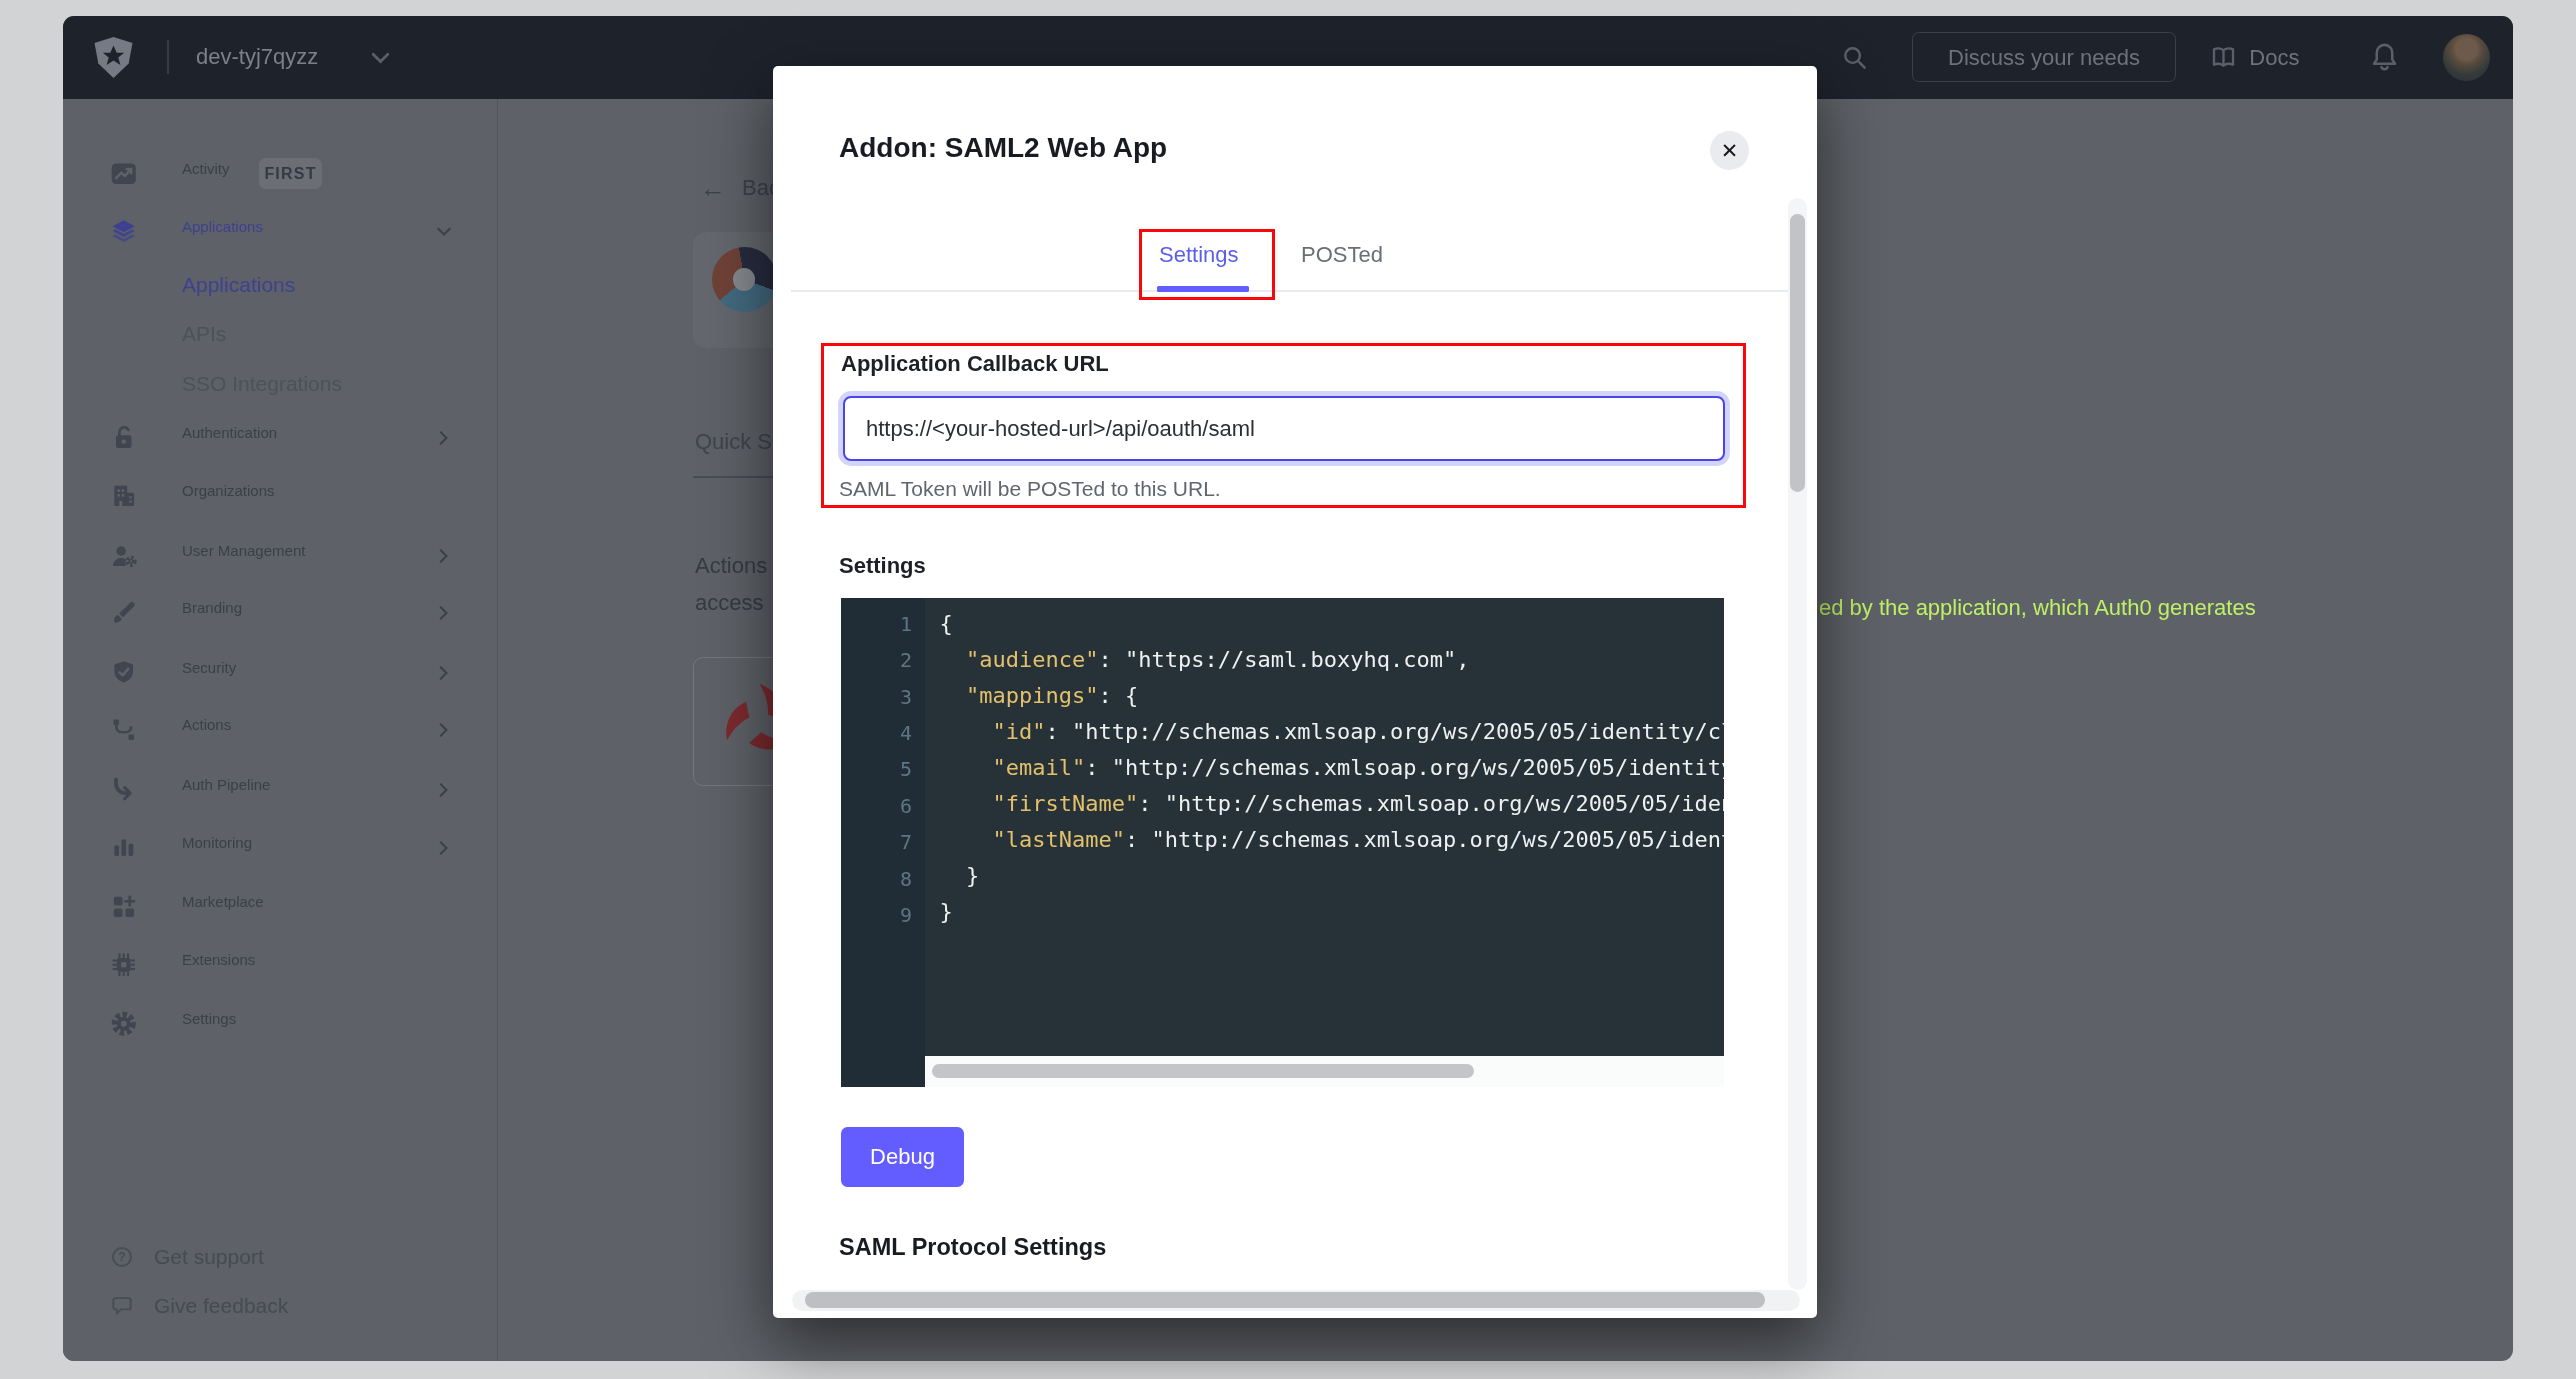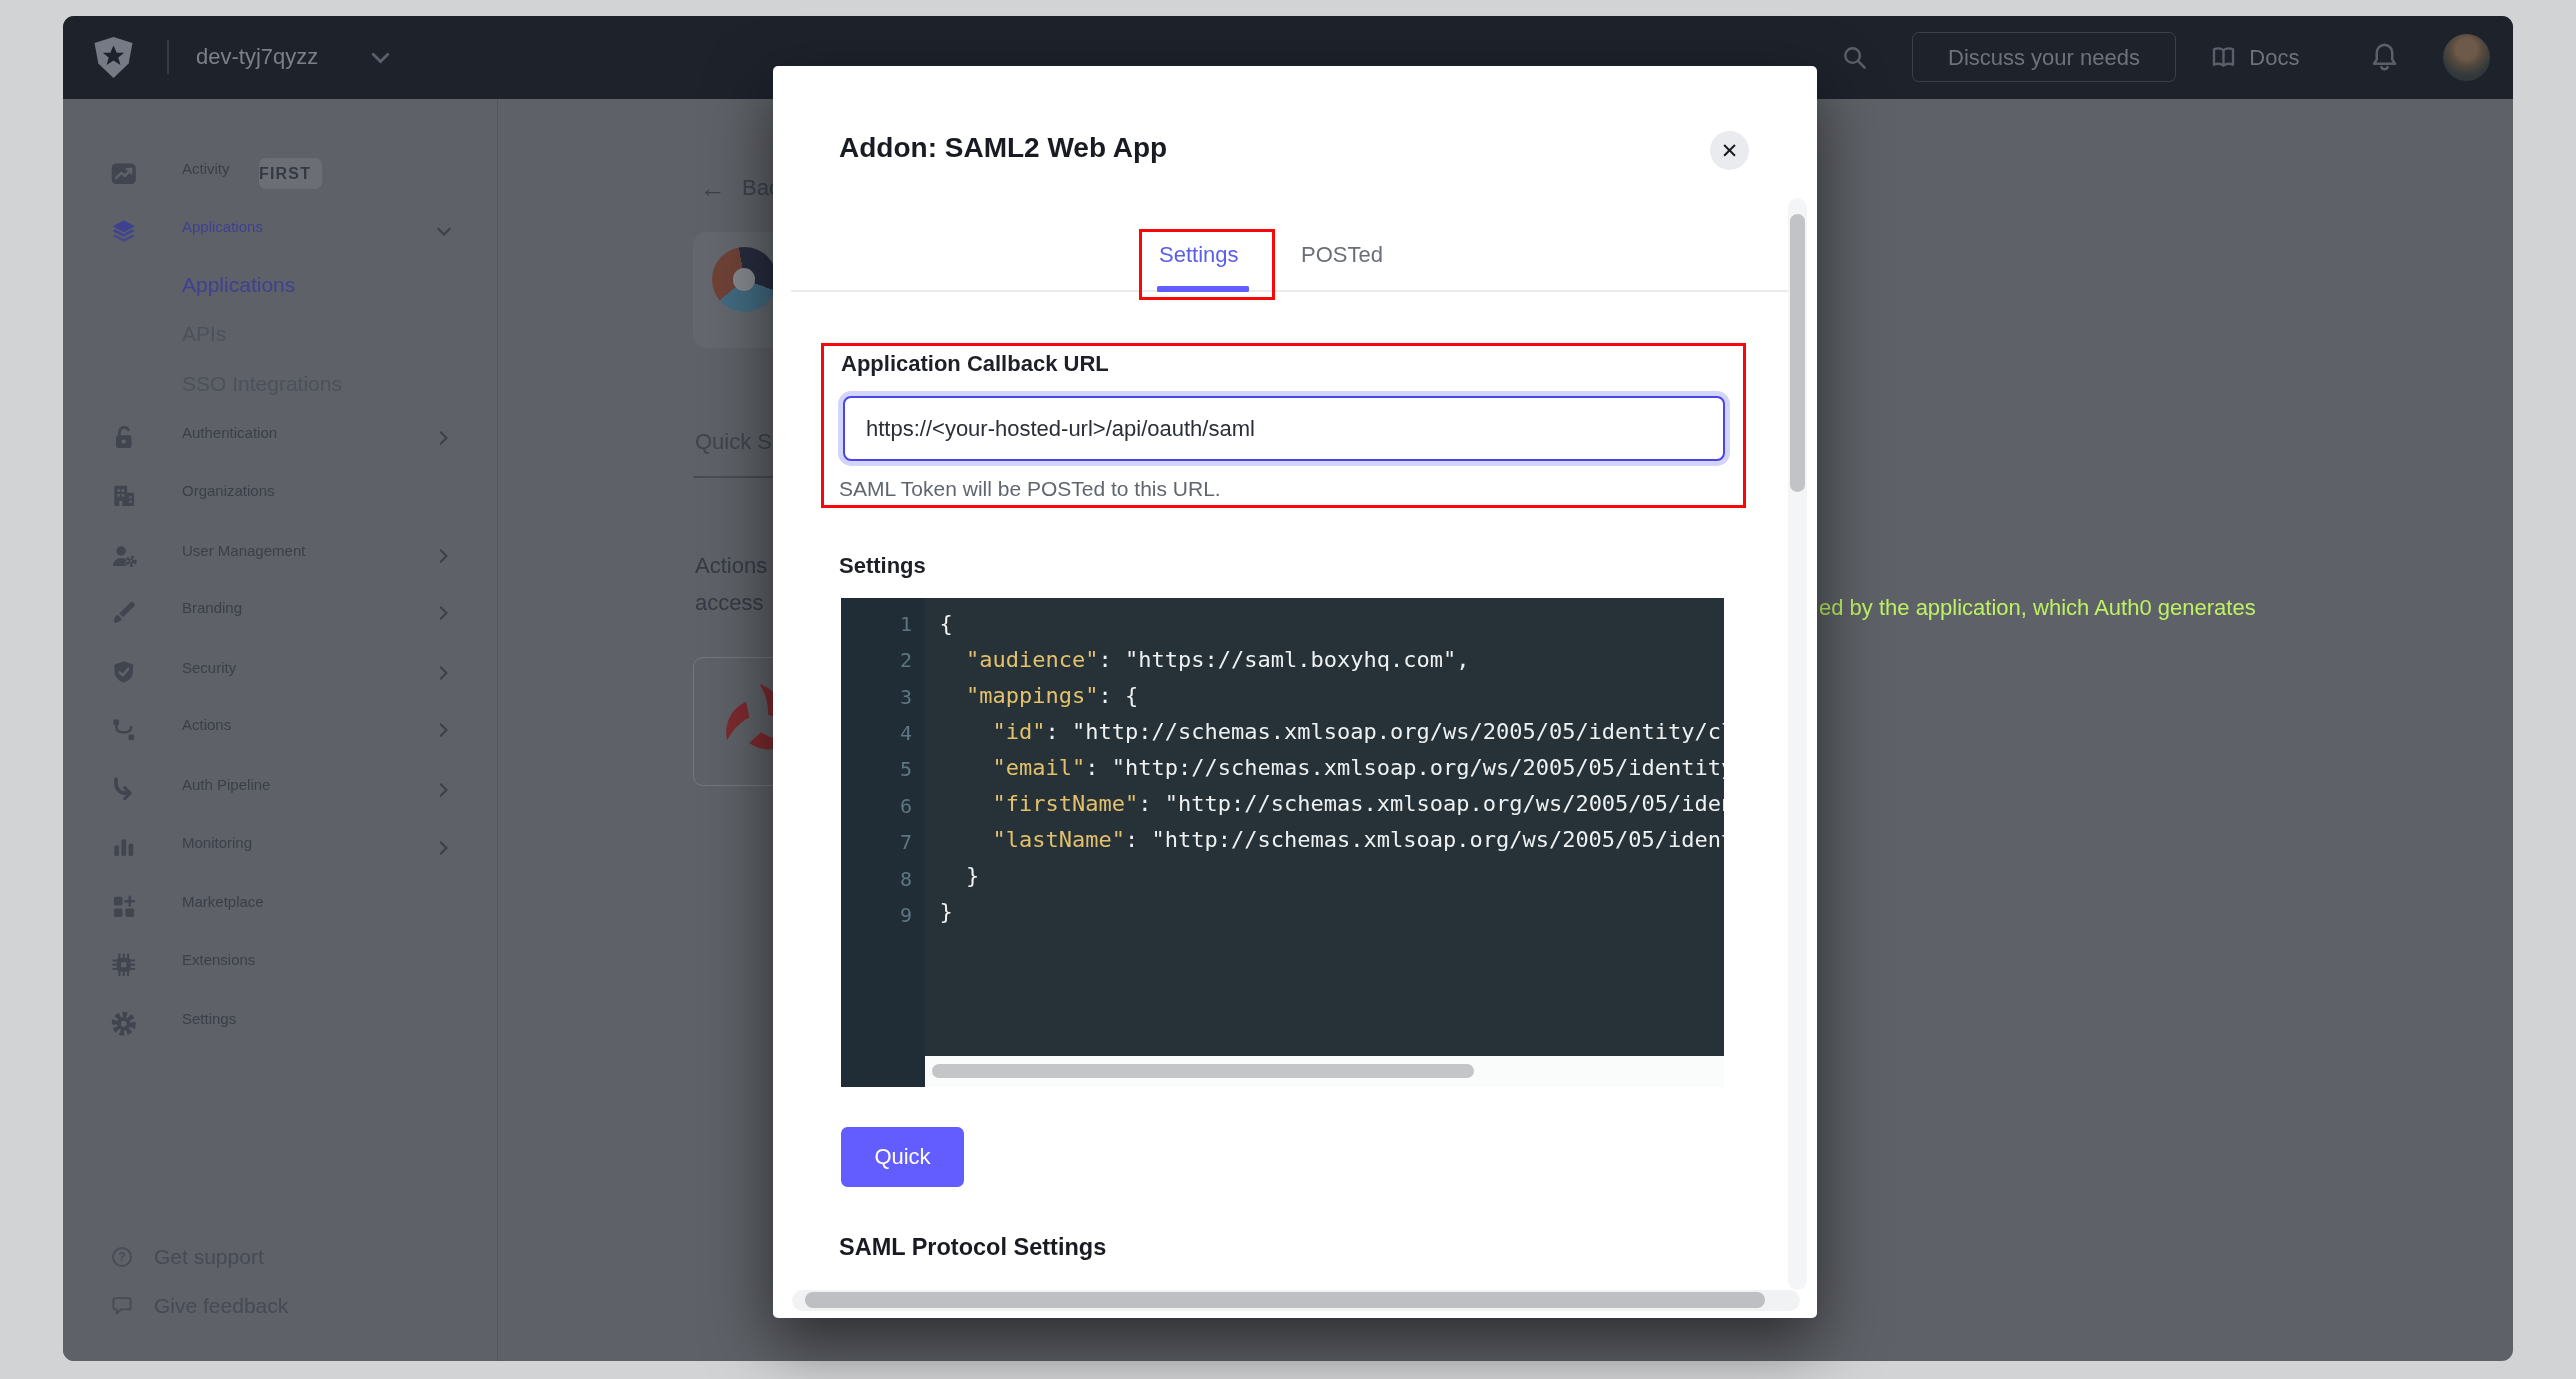--- a/index.html
+++ b/index.html
@@ -23,21 +23,21 @@
     background:radial-gradient(circle at 50% 32%,#6e5a4a 0 26%,#574a3e 40%,#333a3a 66%,#2c3136 100%);}
   
   .sidebar{position:absolute;left:0;top:83px;width:434px;bottom:0;background:#5e6167;border-right:0.8px solid #53565c;}
   .side-item{position:absolute;left:0;width:100%;height:45px;cursor:pointer;}
   .side-item .icon{position:absolute;left:47px;top:9px;width:27.5px;height:27.5px;color:#40454f;}
   .side-item .lbl{position:absolute;left:119px;top:9px;font-size:15px;color:#3a4049;font-weight:500;white-space:nowrap;}
   .side-item.sub .lbl{font-weight:400;color:#4c525b;font-size:21px;top:10.5px;}
   .side-item.active .lbl,.side-item.active .icon{color:#3f4190;}
   .side-item .chev{position:absolute;left:372px;top:13.8px;width:18px;height:18px;color:#3c4149;}
   .badge{position:absolute;left:196px;top:7.3px;width:63px;height:31px;background:#6b6e74;border-radius:6.5px;
-    font-size:16px;font-weight:700;letter-spacing:1.2px;color:#343a44;text-align:left;line-height:31px;}
+    font-size:16px;font-weight:700;letter-spacing:1.2px;color:#343a44;text-align:center;line-height:31px;}
   .side-item.footer .icon{left:47px;width:24px;height:24px;top:10.5px;color:#474c56;}
   .side-item.footer .lbl{left:91px;font-weight:400;color:#454a54;font-size:21px;top:10.5px;}
   
   .bgfrag{position:absolute;color:#3a3f48;}
   .back-row{left:637px;top:159px;font-size:22px;font-weight:500;color:#3c414b;display:flex;gap:16px;align-items:center;}
   .back-arrow{font-size:26px;line-height:24px;}
   .logo-card{left:630px;top:216px;width:142px;height:116px;background:#64676d;border-radius:13px;}
   .donut{position:absolute;left:18.6px;top:15.4px;width:65px;height:65px;border-radius:50%;
     background:conic-gradient(from 0deg,#272c3f 0 110deg,#426a80 110deg 230deg,#6f4237 230deg 350deg,#272c3f 350deg 360deg);}
   .donut::after{content:"";position:absolute;left:21px;top:21px;width:22.7px;height:22.7px;border-radius:50%;background:#85888d;}
@@ -343,21 +343,21 @@
           <div class="num" style="top: 232px;">7</div>
           <div class="num" style="top: 269px;">8</div>
           <div class="num" style="top: 305px;">9</div>
         </div>
       <div class="lines" id="code-lines"><div><span class="p">{</span></div><div><span class="p">  </span><span class="k">"audience"</span><span class="p">: </span><span class="s">"https://saml.boxyhq.com"</span><span class="p">,</span></div><div><span class="p">  </span><span class="k">"mappings"</span><span class="p">: {</span></div><div><span class="p">    </span><span class="k">"id"</span><span class="p">: </span><span class="s">"http://schemas.xmlsoap.org/ws/2005/05/identity/claims/nameidentifier"</span></div><div><span class="p">    </span><span class="k">"email"</span><span class="p">: </span><span class="s">"http://schemas.xmlsoap.org/ws/2005/05/identity/claims/emailaddress"</span></div><div><span class="p">    </span><span class="k">"firstName"</span><span class="p">: </span><span class="s">"http://schemas.xmlsoap.org/ws/2005/05/identity/claims/givenname"</span></div><div><span class="p">    </span><span class="k">"lastName"</span><span class="p">: </span><span class="s">"http://schemas.xmlsoap.org/ws/2005/05/identity/claims/surname"</span></div><div><span class="p">  }</span></div><div><span class="p">}</span></div></div>
       <div class="hsb">
           <div class="thumb"></div>
         </div>
     </div>
 
-    <button class="m-debug">Quick</button>
+    <button class="m-debug">Debug</button>
     <div class="m-protocol">SAML Protocol Settings</div>
 
     <div class="m-hscroll">
         <div class="thumb"></div>
       </div>
     <div class="m-vscroll">
         <div class="thumb"></div>
       </div>
   </div>
 </div>

